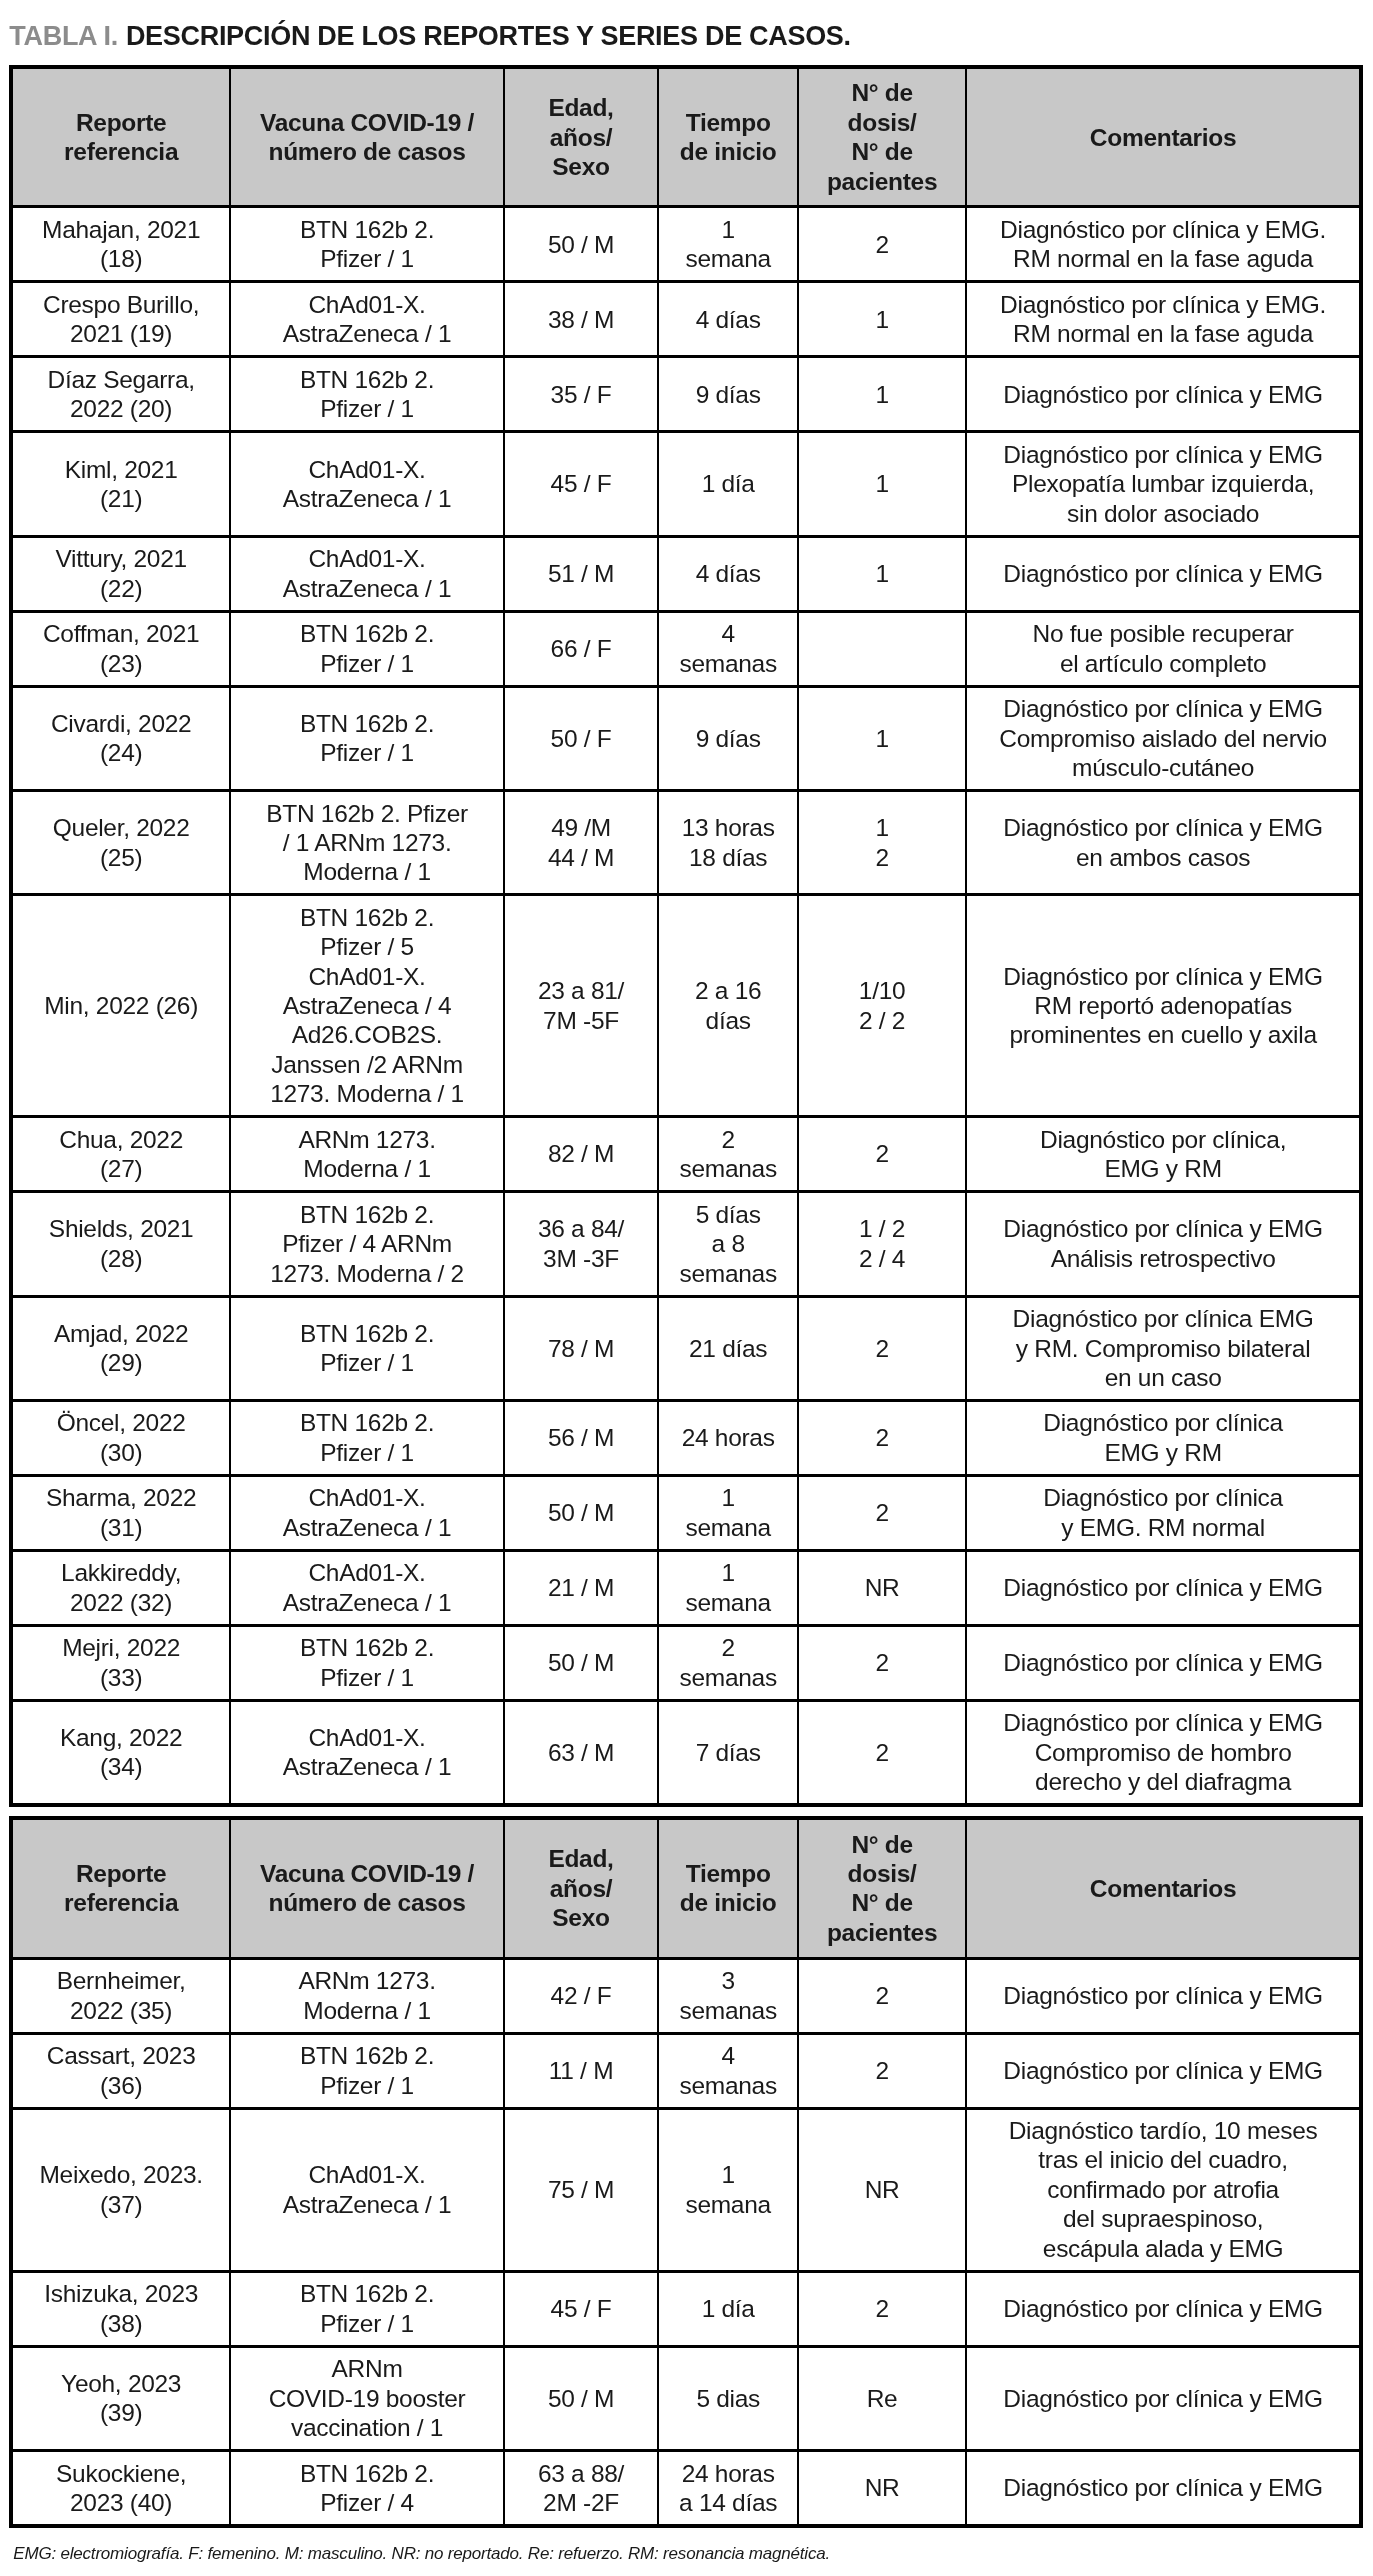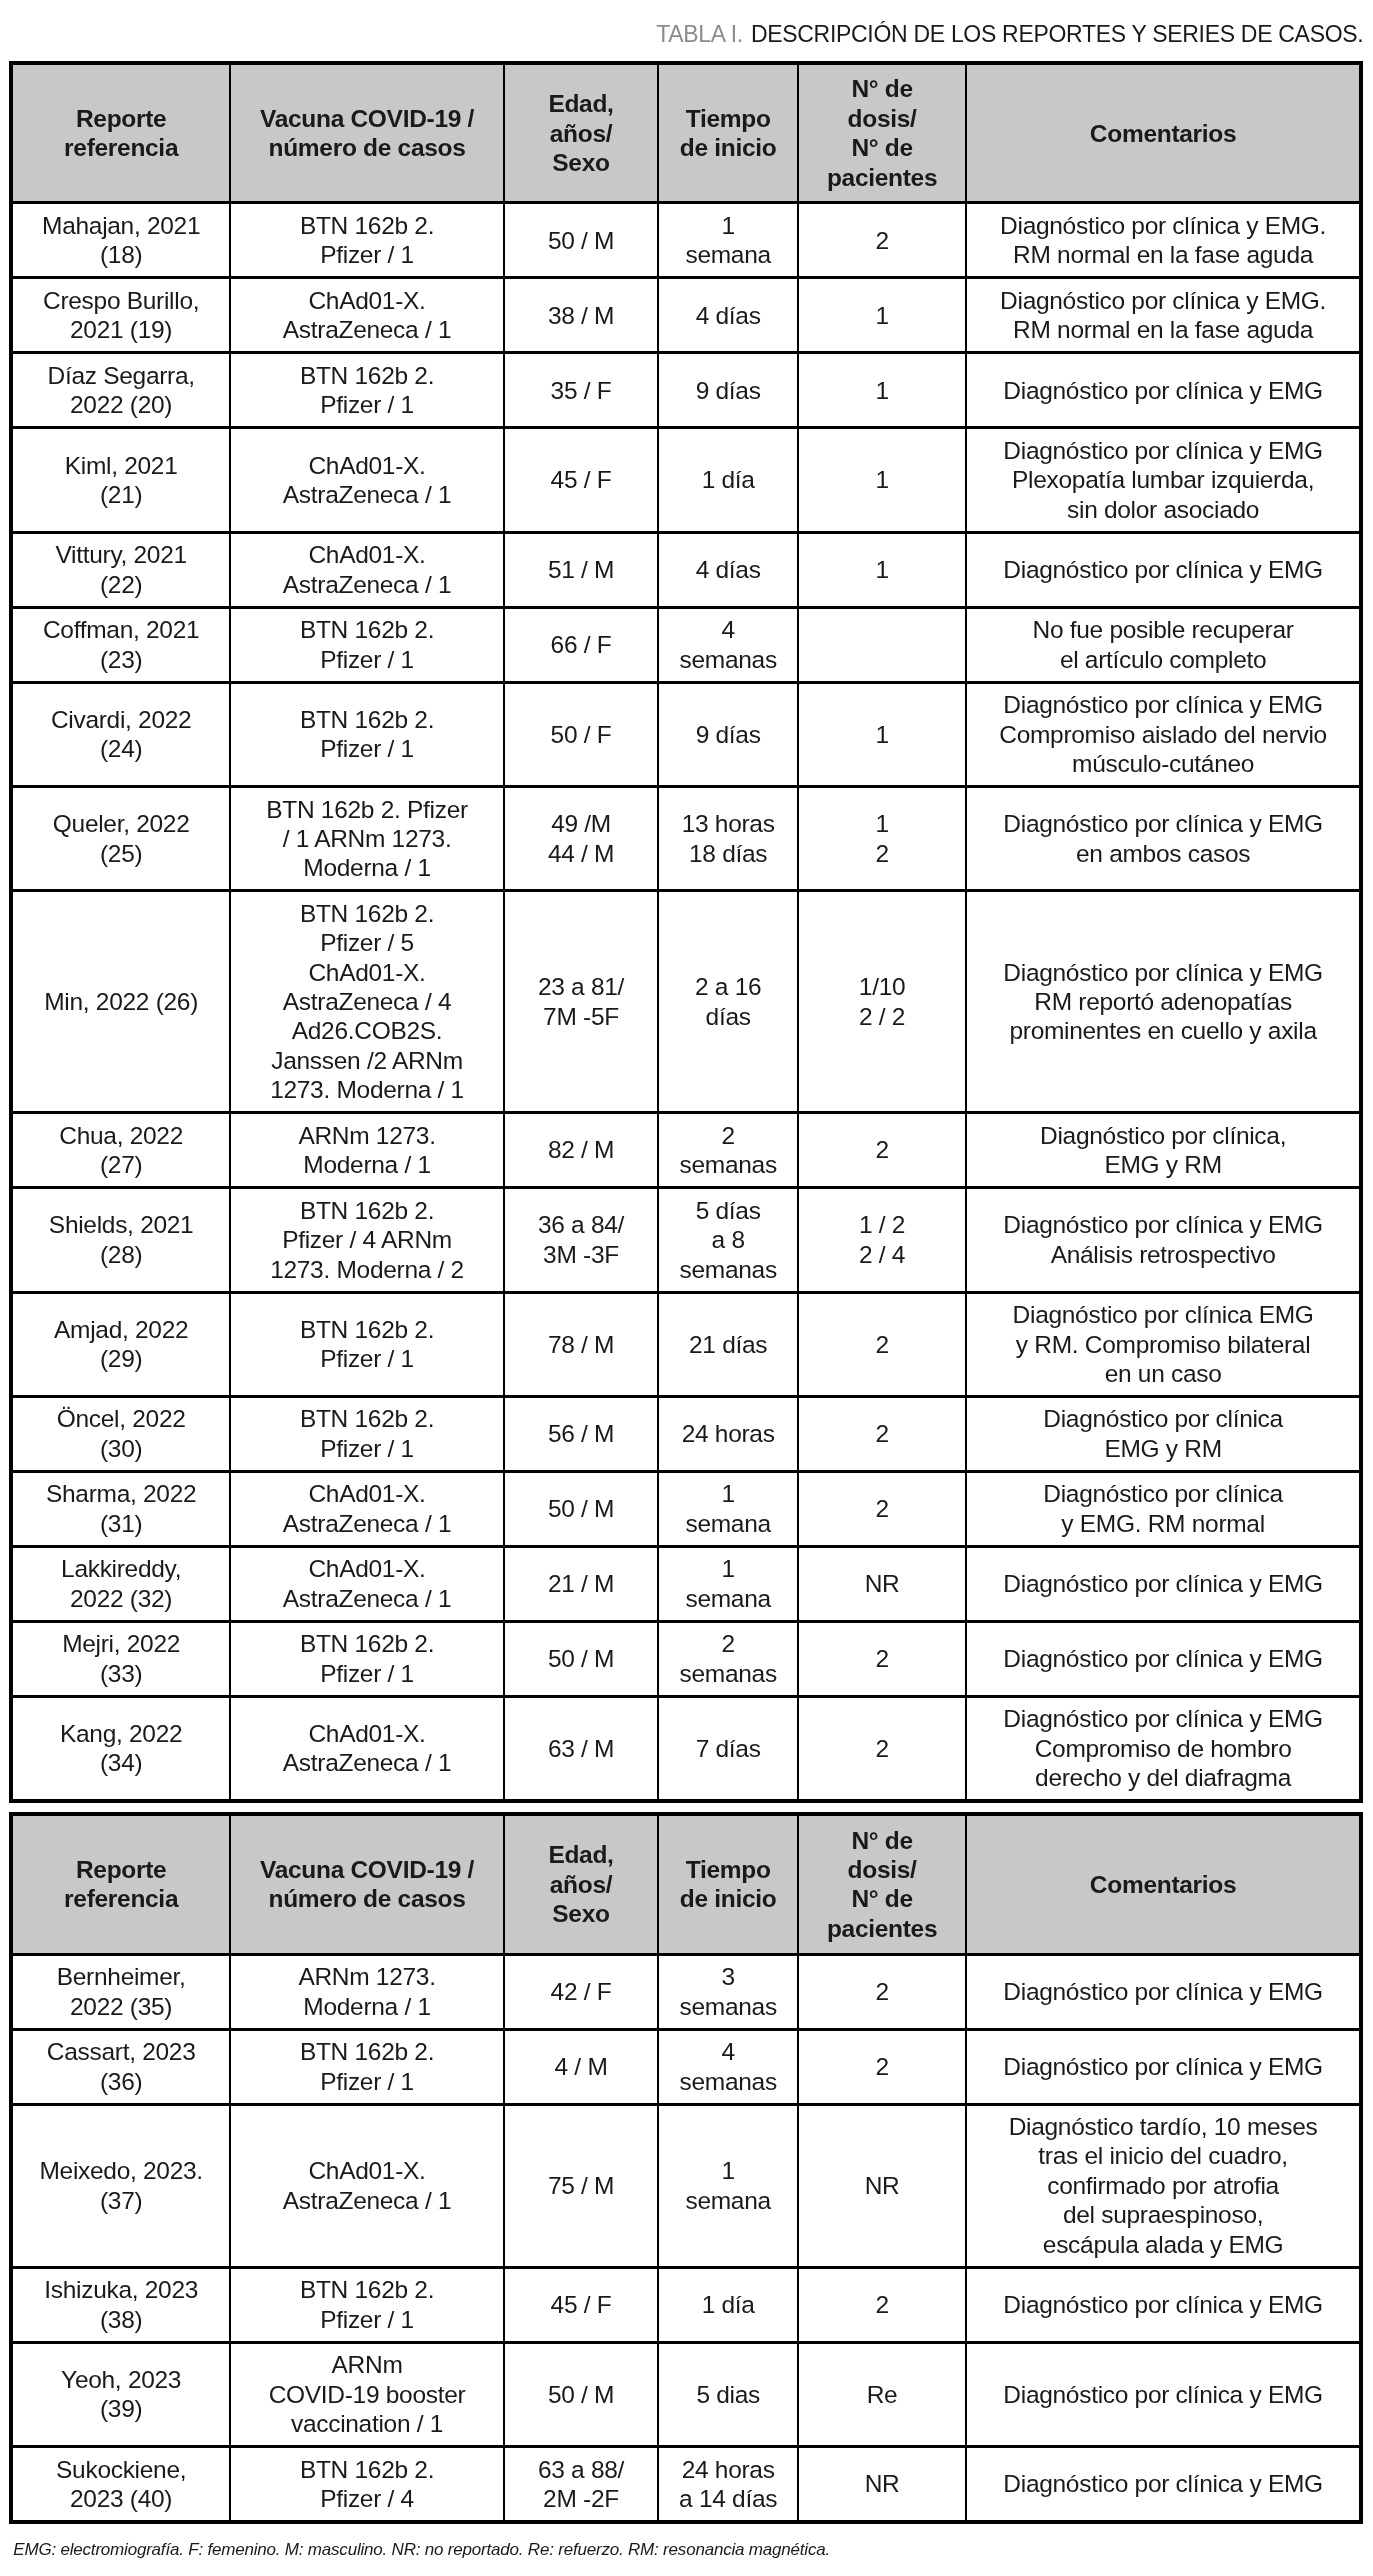--- a/index.html
+++ b/index.html
@@ -11,23 +11,23 @@
   *{box-sizing:border-box;}
   html,body{margin:0;padding:0;background:#ffffff;}
   body{
     width:1374px;
     min-height:2576px;
     font-family:"Liberation Sans","DejaVu Sans",sans-serif;
     color:var(--text);
   }
   .page{padding:17px 10.6px 0 9.3px;}
   .title{
-    text-align:right;
-    font-weight:normal;
-    font-size:23px;
+    text-align:left;
+    font-weight:bold;
+    font-size:27px;
     letter-spacing:-0.3px;
     margin:4px 0 13.2px 0;
     white-space:nowrap;
   }
   .title-prefix{color:var(--title-prefix);margin-right:8px;}
   .title-text{color:var(--text);}
   table.report-table{
     width:100%;
     table-layout:fixed;
     border-collapse:collapse;
@@ -351,21 +351,21 @@
             <td>3
 semanas</td>
             <td>2</td>
             <td>Diagnóstico por clínica y EMG</td>
           </tr>
           <tr>
             <td>Cassart, 2023
 (36)</td>
             <td>BTN 162b 2.
 Pfizer / 1</td>
-            <td>4 / M</td>
+            <td>11 / M</td>
             <td>4
 semanas</td>
             <td>2</td>
             <td>Diagnóstico por clínica y EMG</td>
           </tr>
           <tr>
             <td>Meixedo, 2023.
 (37)</td>
             <td>ChAd01-X.
 AstraZeneca / 1</td>

